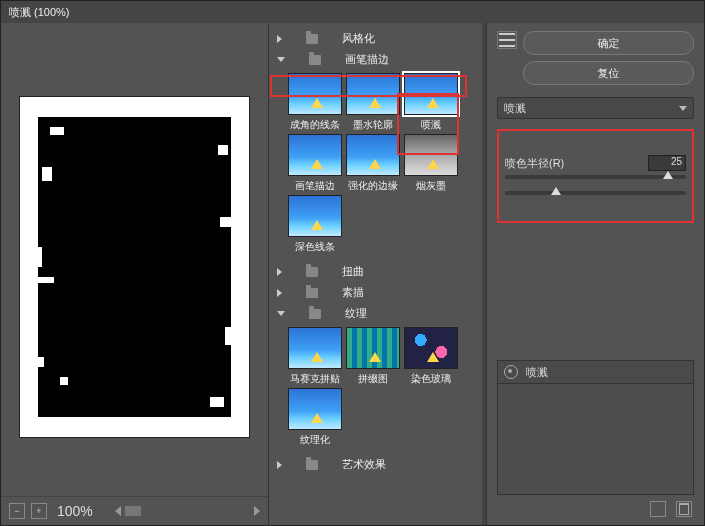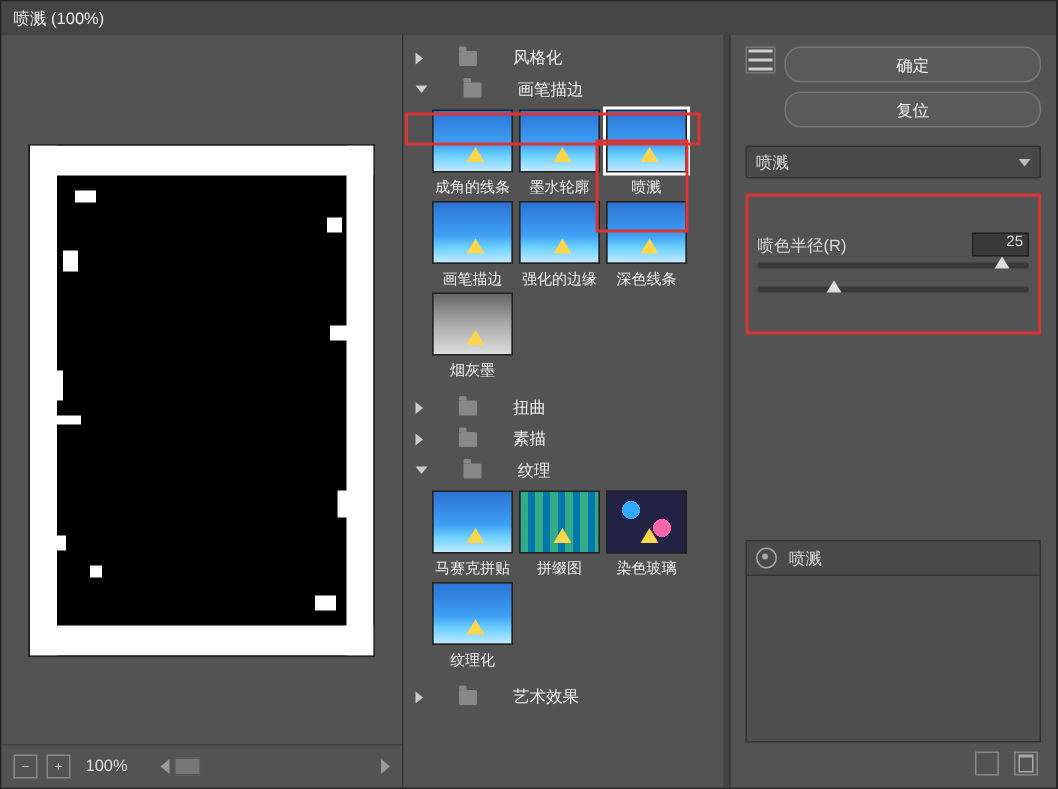--- a/index.html
+++ b/index.html
@@ -5,21 +5,21 @@
   html,body{margin:0;padding:0;background:#2a2a2a;font-family:"Microsoft YaHei",sans-serif;font-size:11px;color:#ddd;overflow:hidden}
   .window{position:relative;width:705px;height:526px;background:#454545;border:1px solid #222;box-sizing:border-box}
   .titlebar{height:22px;background:#454545;border-bottom:1px solid #333;display:flex;align-items:center;padding:0 8px;font-size:11px;color:#eee}
   .body{position:absolute;top:22px;left:0;right:0;bottom:0;display:flex}
   .preview-col{width:267px;position:relative;border-right:1px solid #333;background:#535353;display:flex;flex-direction:column}
   .preview-wrap{flex:1;display:flex;align-items:center;justify-content:center;padding:18px 18px 4px 18px}
   .preview-canvas{width:230px;height:340px;background:#000;border:1px solid #222;position:relative;overflow:hidden}
   .spatter{position:absolute;background:#fff}
   .preview-footer{height:28px;display:flex;align-items:center;padding:0 8px;gap:6px;border-top:1px solid #434343}
   .pf-icon{width:14px;height:14px;border:1px solid #888;display:flex;align-items:center;justify-content:center;font-size:9px;color:#ccc;cursor:pointer}
-  .zoom{margin-left:4px;font-size:11px;color:#ddd}
+  .zoom{margin-left:4px;font-size:14px;color:#ddd}
   .hscroll{flex:1;margin-left:16px;height:14px;display:flex;align-items:center}
   .hscroll .tri{width:0;height:0;border-top:5px solid transparent;border-bottom:5px solid transparent;cursor:pointer}
   .hscroll .tri.l{border-right:6px solid #999}
   .hscroll .tri.r{border-left:6px solid #999;margin-left:auto}
   .hscroll .thumb{width:16px;height:10px;background:#777;border:1px solid #555;margin:0 3px;cursor:pointer}
 
   .gallery-col{flex:1;border-right:1px solid #333;background:#535353;padding:6px 4px 6px 4px;overflow:hidden;position:relative}
   .gal-scroll{position:absolute;top:0;right:0;bottom:0;width:4px;background:#434343}
   .cat{margin-bottom:2px}
   .cat-head{display:flex;align-items:center;gap:24px;padding:2px 4px;cursor:pointer}
@@ -136,26 +136,26 @@
             </div>
             <div class="thumb-item">
               <div class="timg"></div>
               <div class="tlabel">画笔描边</div>
             </div>
             <div class="thumb-item">
               <div class="timg"></div>
               <div class="tlabel">强化的边缘</div>
             </div>
             <div class="thumb-item">
-              <div class="timg"></div>
-              <div class="tlabel">深色线条</div>
-            </div>
-            <div class="thumb-item">
               <div class="timg gray"></div>
               <div class="tlabel">烟灰墨</div>
+            </div>
+            <div class="thumb-item">
+              <div class="timg"></div>
+              <div class="tlabel">深色线条</div>
             </div>
           </div>
         </div>
         <div class="cat">
           <div class="cat-head">
             <span class="arr right"></span>
             <span class="folder"></span>
             <span class="cat-label">扭曲</span>
           </div>
         </div>

